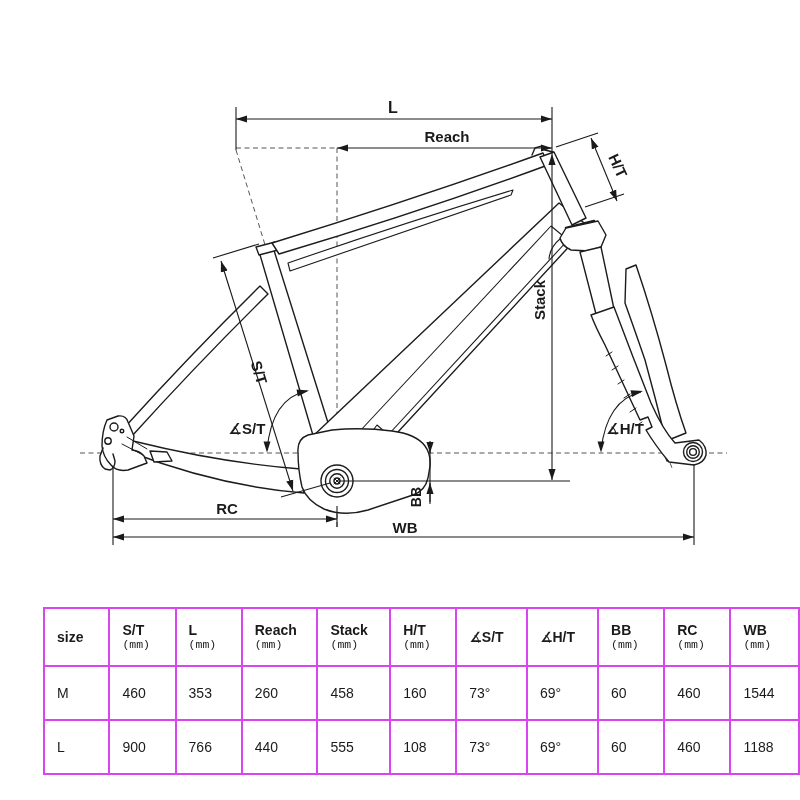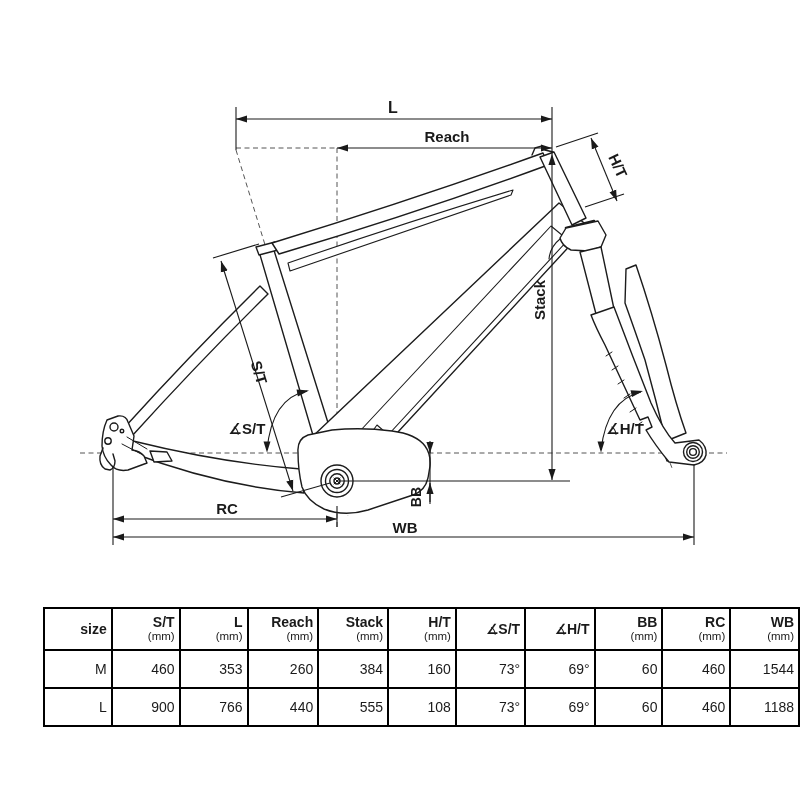--- a/index.html
+++ b/index.html
@@ -5,24 +5,24 @@
   html,body{margin:0;padding:0;background:#ffffff;}
   body{width:800px;height:800px;position:relative;font-family:"Liberation Sans","DejaVu Sans",sans-serif;color:#1a1a1a;}
   #diagram{position:absolute;left:0;top:0;}
   svg text{font-family:"Liberation Sans","DejaVu Sans",sans-serif;fill:#1a1a1a;}
   .dim-label{font-size:15px;font-weight:bold;}
   .dim-label-big{font-size:16px;font-weight:bold;}
   .dim-label-sm{font-size:14px;font-weight:bold;}
 
   #geo-table-wrap{position:absolute;left:43px;top:607px;}
   table.geo{border-collapse:collapse;table-layout:fixed;}
-  table.geo td{width:65px;border:2px solid #000000;text-align:right;vertical-align:middle;padding:4px;}
+  table.geo td{width:65px;border:2px solid #d946ef;text-align:left;vertical-align:middle;padding:12px;}
   table.geo{border:2px solid #1a1a1a;}
   td.hdr{height:32px;font-size:14px;font-weight:bold;line-height:15px;}
-  td.hdr .sub{display:block;font-weight:normal;font-size:11.5px;line-height:13px;}
+  td.hdr .sub{display:block;font-weight:normal;font-size:11.5px;line-height:13px;font-family:Liberation Mono, monospace;}
   td.val{height:28px;font-size:14px;font-weight:normal;}
 </style>
 </head>
 <body>
 
 <svg id="diagram" width="800" height="600" viewBox="0 0 800 600">
   <defs>
     <marker id="arw" markerUnits="userSpaceOnUse" markerWidth="12" markerHeight="9" refX="11" refY="4.5" orient="auto-start-reverse">
       <path d="M0,0.9 L11,4.5 L0,8.1 Z" fill="#1a1a1a"></path>
     </marker>
@@ -135,21 +135,21 @@
       <td class="hdr"><span>∡H/T</span></td>
       <td class="hdr"><span>BB</span><span class="sub">(mm)</span></td>
       <td class="hdr"><span>RC</span><span class="sub">(mm)</span></td>
       <td class="hdr"><span>WB</span><span class="sub">(mm)</span></td>
     </tr>
     <tr>
       <td class="val">M</td>
       <td class="val">460</td>
       <td class="val">353</td>
       <td class="val">260</td>
-      <td class="val">384</td>
+      <td class="val">458</td>
       <td class="val">160</td>
       <td class="val">73°</td>
       <td class="val">69°</td>
       <td class="val">60</td>
       <td class="val">460</td>
       <td class="val">1544</td>
     </tr>
     <tr>
       <td class="val">L</td>
       <td class="val">900</td>

